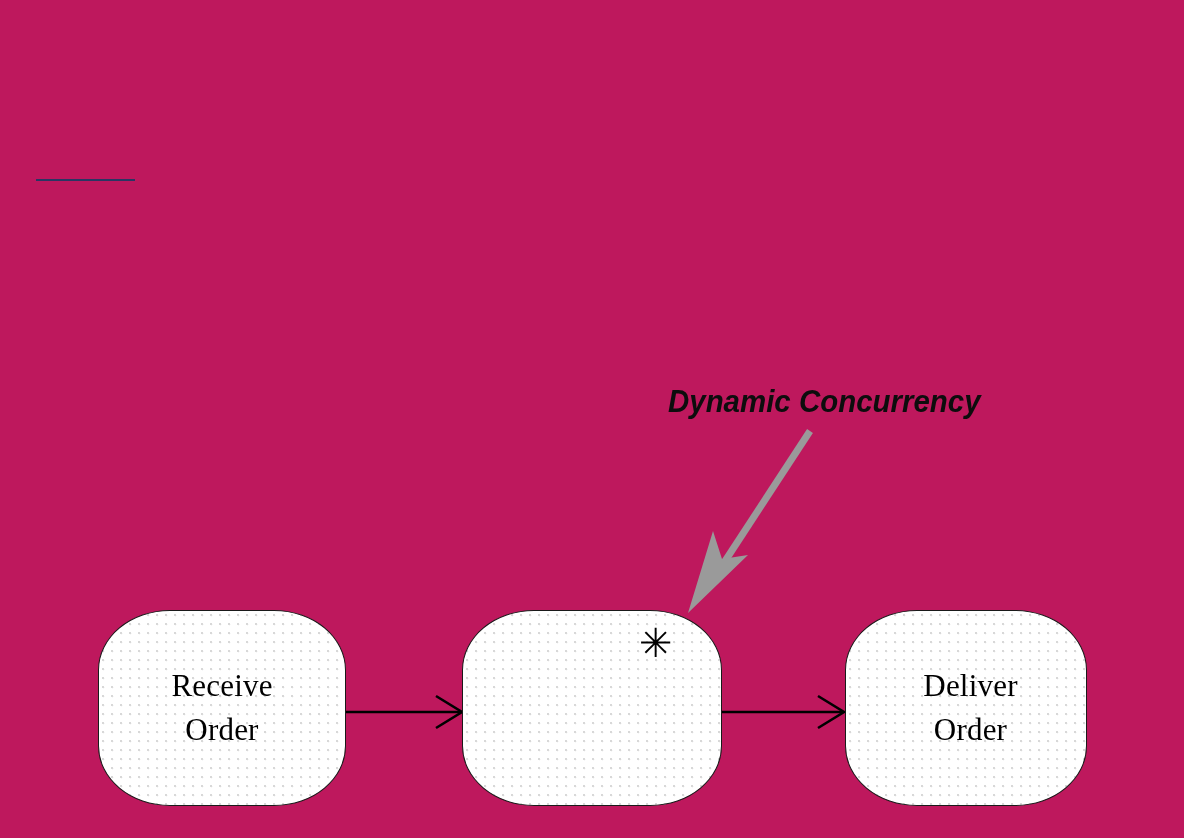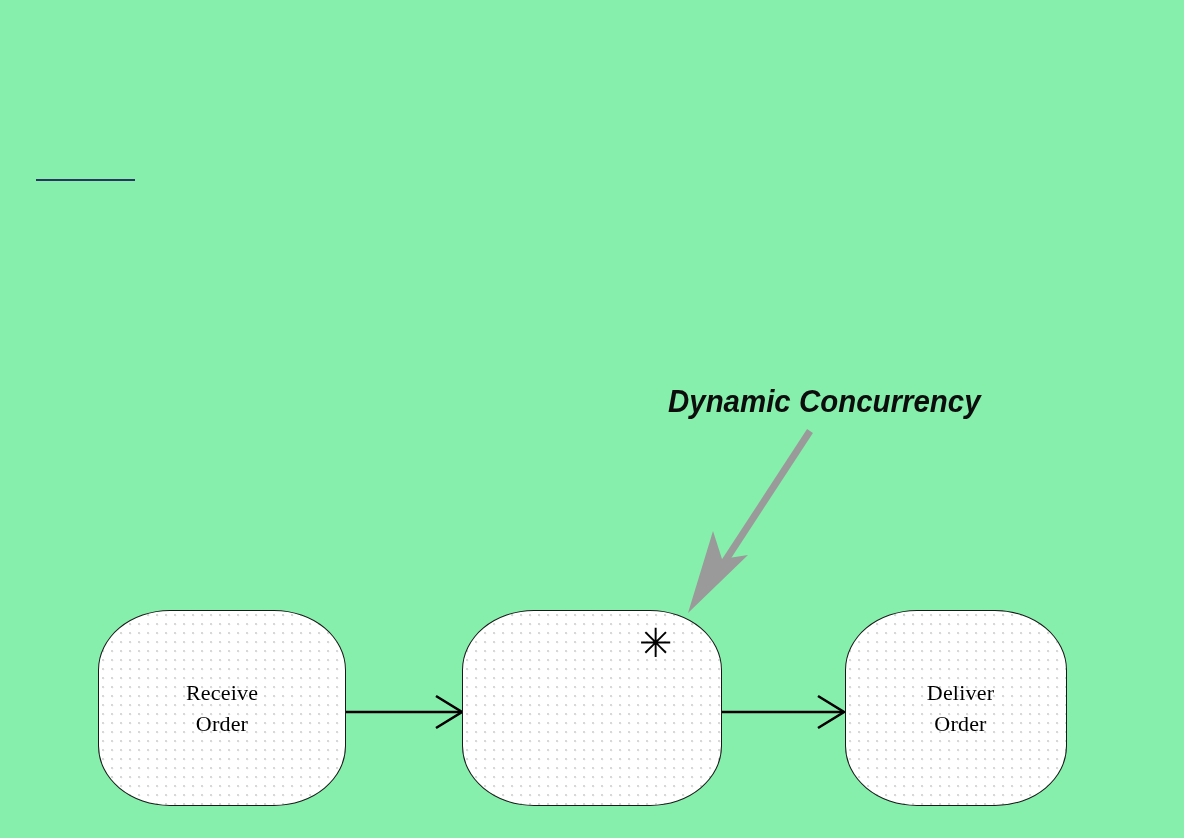--- a/index.html
+++ b/index.html
@@ -5,21 +5,21 @@
 <style>
   html, body {
     margin: 0;
     padding: 0;
     background: #ffffff;
   }
   #canvas {
     position: relative;
     width: 1184px;
     height: 838px;
-    background: #86efac;
+    background: #be185d;
     overflow: hidden;
     font-family: "Liberation Serif", "DejaVu Serif", serif;
   }
 
   
   .top-rule {
     position: absolute;
     left: 36px;
     top: 179px;
     width: 99px;
@@ -38,41 +38,41 @@
       radial-gradient(circle at 1.2px 1.2px, #d8d8d8 1.1px, rgba(255,255,255,0) 1.4px);
     background-size: 9px 9px;
     background-position: 3px 3px;
     display: flex;
     align-items: center;
     justify-content: center;
   }
   .node-label {
     position: relative;
     text-align: center;
-    font-size: 22px;
+    font-size: 31px;
     line-height: 1.42;
     color: #000000;
     letter-spacing: 0.2px;
     white-space: pre-line;
     user-select: none;
   }
   .node-multiplicity {
     position: absolute;
     font-family: "Liberation Sans", "DejaVu Sans", sans-serif;
     font-weight: 700;
     font-size: 40px;
     line-height: 1;
     color: #000000;
     top: -22px;
     right: -22px;
   }
 
   #node-receive  { left: 98px;  top: 610px; width: 248px; height: 196px; }
   #node-fill     { left: 462px; top: 610px; width: 260px; height: 196px; }
-  #node-deliver  { left: 845px; top: 610px; width: 222px; height: 196px; padding-left: 9px; }
+  #node-deliver  { left: 845px; top: 610px; width: 242px; height: 196px; padding-left: 9px; }
 
   
   .transition {
     position: absolute;
     top: 686px;
     height: 52px;
   }
   #transition-1 { left: 344px; width: 122px; }
   #transition-2 { left: 720px; width: 128px; }
 

